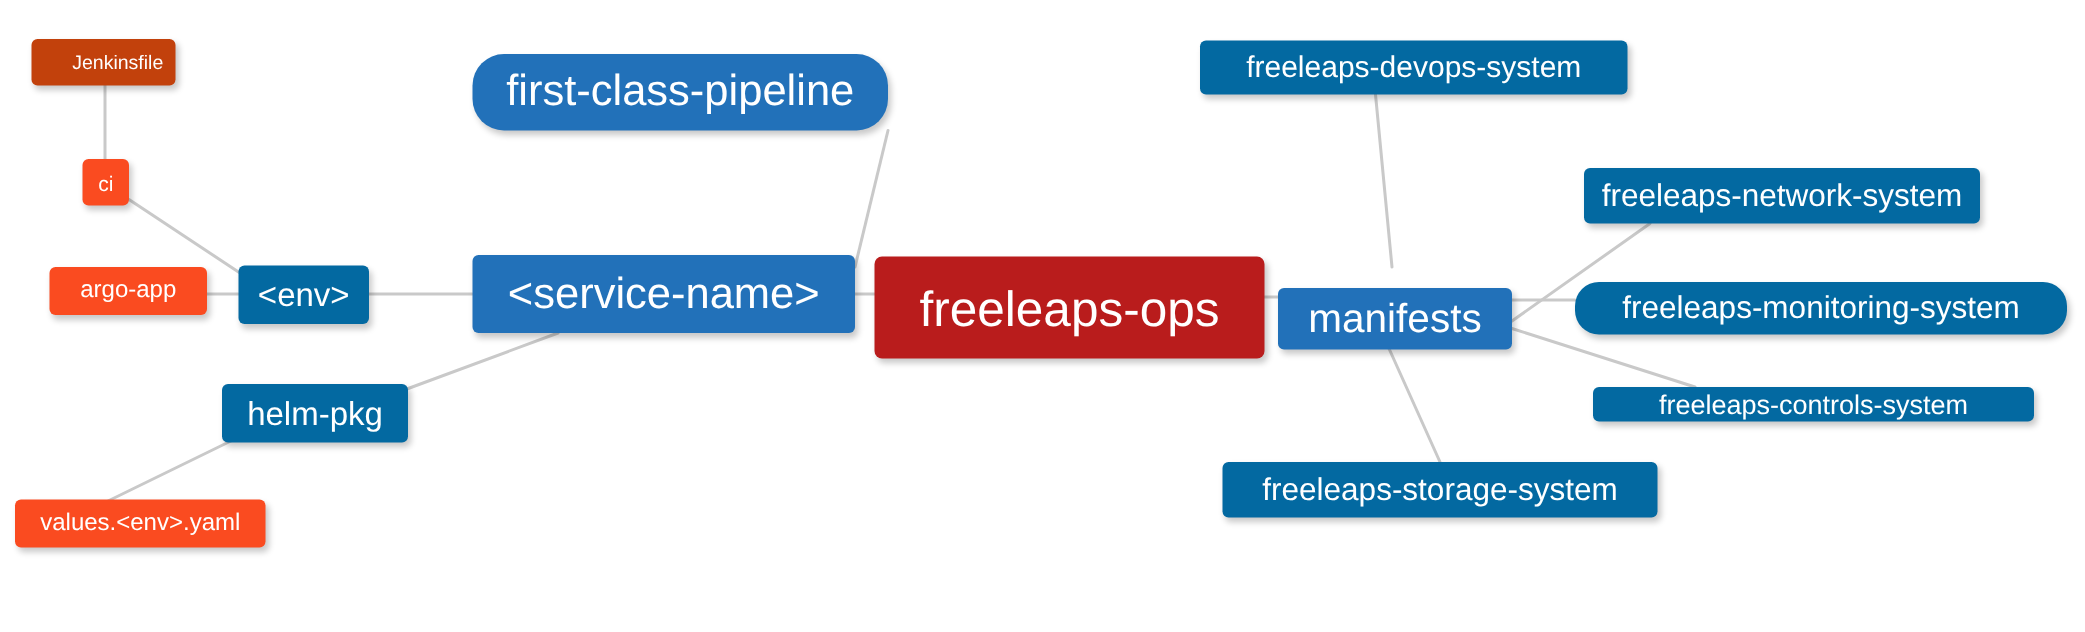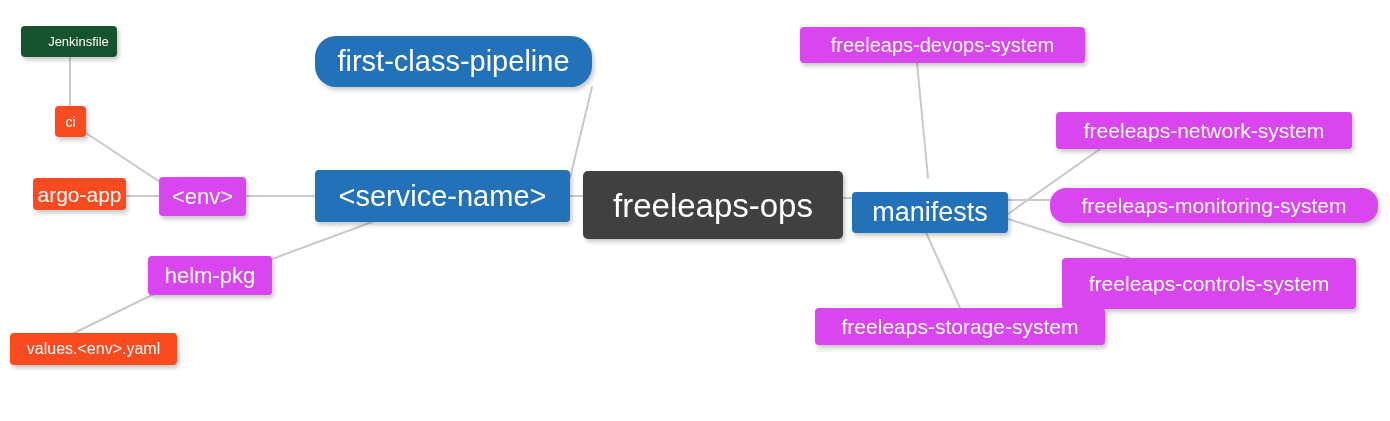--- a/index.html
+++ b/index.html
@@ -19,25 +19,25 @@
     align-items:center;
     justify-content:center;
     color:#ffffff;
     white-space:nowrap;
     border-radius:4px;
     box-shadow:2px 3px 4px rgba(0,0,0,0.22);
     letter-spacing:0px;
     line-height:1;
     user-select:none;
   }
-  .n-root{background:#404040;border-radius:5px;}
+  .n-root{background:#b91c1c;border-radius:5px;}
   .n-blue{background:#2271b9;}
-  .n-green{background:#d946ef;}
+  .n-green{background:#0369a1;}
   .n-red{background:#fa4b20;}
-  .n-orange{background:#14532d;padding-left:19px;}
+  .n-orange{background:#c2410c;padding-left:19px;}
 </style>
 </head>
 <body>
 
 <div id="canvas">
   <svg id="edges" viewBox="0 0 1390 421" xmlns="http://www.w3.org/2000/svg">
       <line x1="70" y1="57" x2="70" y2="106" stroke="#c9c9c9" stroke-width="2" stroke-linecap="round"></line>
       <line x1="86" y1="133" x2="160" y2="182" stroke="#c9c9c9" stroke-width="2" stroke-linecap="round"></line>
       <line x1="126" y1="196" x2="159" y2="196" stroke="#c9c9c9" stroke-width="2" stroke-linecap="round"></line>
       <line x1="246" y1="196" x2="315" y2="196" stroke="#c9c9c9" stroke-width="2" stroke-linecap="round"></line>
@@ -52,21 +52,21 @@
       <line x1="1008" y1="219" x2="1130" y2="258" stroke="#c9c9c9" stroke-width="2" stroke-linecap="round"></line>
       <line x1="920" y1="219" x2="960" y2="308" stroke="#c9c9c9" stroke-width="2" stroke-linecap="round"></line>
     </svg>
   <div id="node-layer">
       <div class="node n-orange" style="left: 21px; top: 26px; width: 96px; height: 31px; font-size: 13px;">
         <span>Jenkinsfile</span>
       </div>
       <div class="node n-red" style="left: 55px; top: 106px; width: 31px; height: 31px; font-size: 14px; justify-content: center;">
         <span>ci</span>
       </div>
-      <div class="node n-red" style="left: 33px; top: 178px; width: 93px; height: 32px; font-size: 21px;">
+      <div class="node n-red" style="left: 33px; top: 178px; width: 105px; height: 32px; font-size: 16px;">
         <span>argo-app</span>
       </div>
       <div class="node n-green" style="left: 159px; top: 177px; width: 87px; height: 39px; font-size: 22px;">
         <span>&lt;env&gt;</span>
       </div>
       <div class="node n-green" style="left: 148px; top: 256px; width: 124px; height: 39px; font-size: 22px;">
         <span>helm-pkg</span>
       </div>
       <div class="node n-red" style="left: 10px; top: 333px; width: 167px; height: 32px; font-size: 16px;">
         <span>values.&lt;env&gt;.yaml</span>
@@ -79,26 +79,26 @@
       </div>
       <div class="node n-root" style="left: 583px; top: 171px; width: 260px; height: 68px; font-size: 33px;">
         <span>freeleaps-ops</span>
       </div>
       <div class="node n-blue" style="left: 852px; top: 178px; width: 156px; height: 41px; font-size: 27px; margin-top: 14px;">
         <span>manifests</span>
       </div>
       <div class="node n-green" style="left: 800px; top: 27px; width: 285px; height: 36px; font-size: 20px;">
         <span>freeleaps-devops-system</span>
       </div>
-      <div class="node n-green" style="left: 1056px; top: 112px; width: 296px; height: 37px; font-size: 21px;">
+      <div class="node n-green" style="left: 1056px; top: 112px; width: 264px; height: 37px; font-size: 21px;">
         <span>freeleaps-network-system</span>
       </div>
       <div class="node n-green" style="left: 1050px; top: 188px; width: 328px; height: 35px; font-size: 21px; border-radius: 16px;">
         <span>freeleaps-monitoring-system</span>
       </div>
-      <div class="node n-green" style="left: 1062px; top: 258px; width: 294px; height: 51px; font-size: 21px;">
+      <div class="node n-green" style="left: 1062px; top: 258px; width: 294px; height: 23px; font-size: 18px;">
         <span>freeleaps-controls-system</span>
       </div>
       <div class="node n-green" style="left: 815px; top: 308px; width: 290px; height: 37px; font-size: 21px;">
         <span>freeleaps-storage-system</span>
       </div>
     </div>
 </div>
 
 </body></html>

